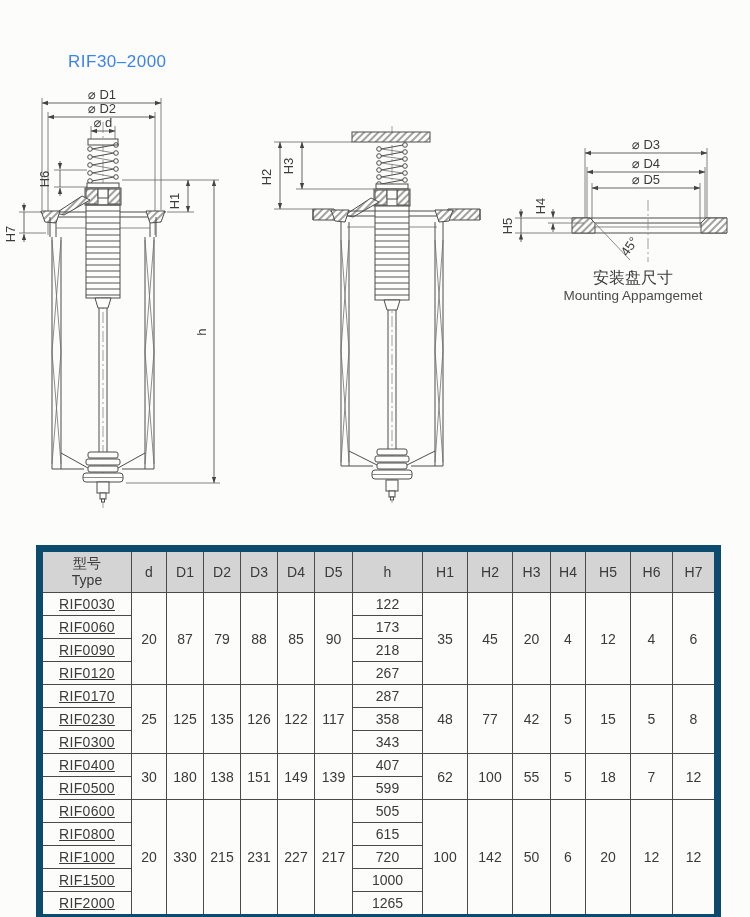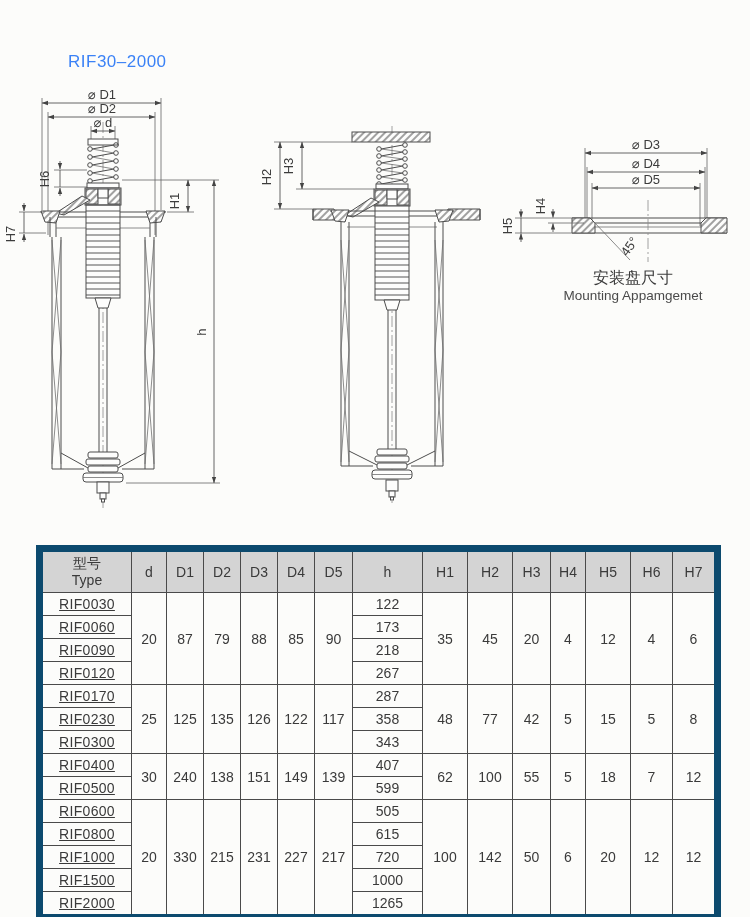--- a/index.html
+++ b/index.html
@@ -425,21 +425,21 @@
           <td class="type-cell">RIF0230</td>
           <td class="h-cell">358</td>
         </tr>
         <tr>
           <td class="type-cell">RIF0300</td>
           <td class="h-cell">343</td>
         </tr>
         <tr>
           <td class="type-cell">RIF0400</td>
           <td rowspan="2">30</td>
-          <td rowspan="2">240</td>
+          <td rowspan="2">180</td>
           <td rowspan="2">138</td>
           <td rowspan="2">151</td>
           <td rowspan="2">149</td>
           <td rowspan="2">139</td>
           <td class="h-cell">407</td>
           <td rowspan="2">62</td>
           <td rowspan="2">100</td>
           <td rowspan="2">55</td>
           <td rowspan="2">5</td>
           <td rowspan="2">18</td>

